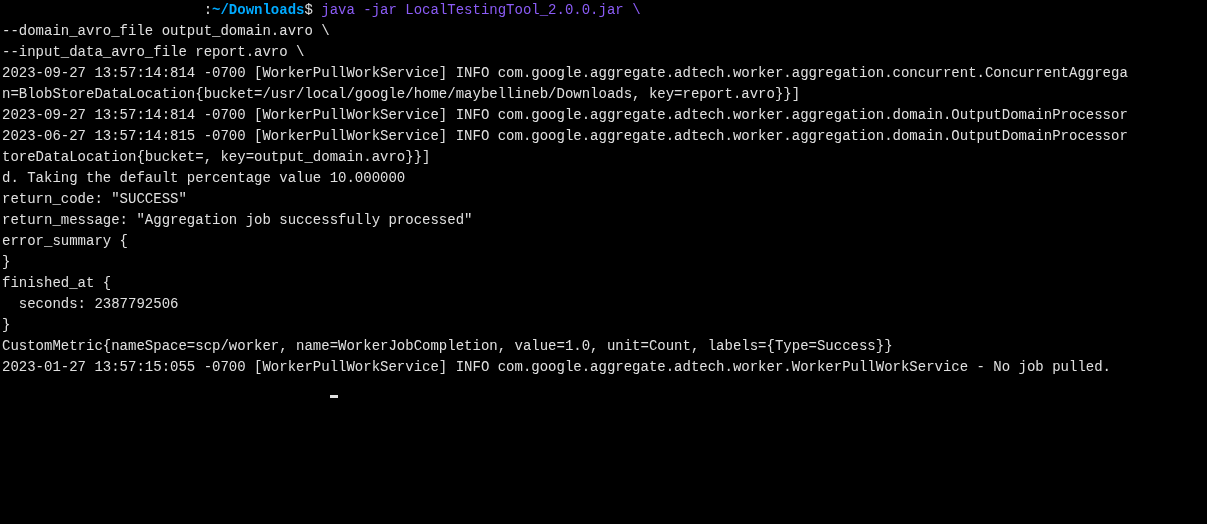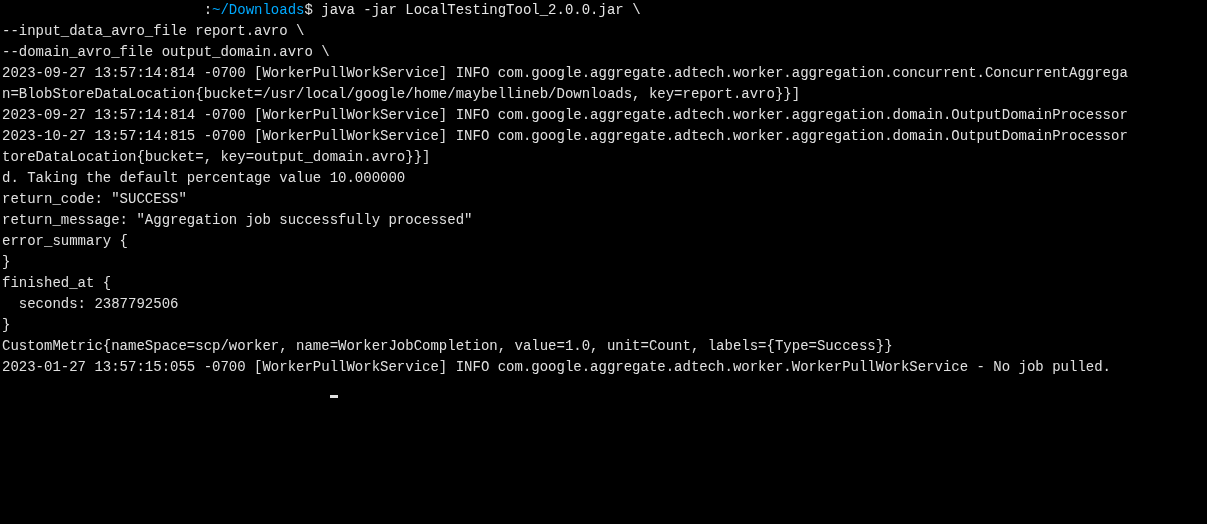--- a/index.html
+++ b/index.html
@@ -24,53 +24,53 @@
     }
     .prompt-user {
       background: #000000;
       color: #000000;
     }
     .prompt-colon {
       color: #e0e0e0;
     }
     .prompt-path {
       color: #00aaff;
-      font-weight: normal;
+      font-weight: bold;
     }
     .prompt-dollar {
       color: #e0e0e0;
     }
     .command {
-      color: #e5e5e5;
+      color: #8b5cf6;
       margin-top: 24px;
     }
     .line {
       color: #e0e0e0;
       white-space: pre;
     }
     .cursor {
       background: #e0e0e0;
       display: inline-block;
       width: 8px;
       height: 3px;
       vertical-align: bottom;
       margin-bottom: 1px;
     }
   </style>
 </head>
 <body>
 
 <div class="terminal">
   <div class="line"><span class="prompt-user">                        </span><span class="prompt-colon">:</span><span class="prompt-path">~/Downloads</span><span class="prompt-dollar">$</span><span class="command"> java -jar LocalTestingTool_2.0.0.jar \</span></div>
+  <div class="line">--domain_avro_file output_domain.avro \</div>
   <div class="line">--input_data_avro_file report.avro \</div>
-  <div class="line">--domain_avro_file output_domain.avro \</div>
   <div class="line">2023-09-27 13:57:14:814 -0700 [WorkerPullWorkService] INFO com.google.aggregate.adtech.worker.aggregation.concurrent.ConcurrentAggrega</div>
   <div class="line">n=BlobStoreDataLocation{bucket=/usr/local/google/home/maybellineb/Downloads, key=report.avro}}]</div>
   <div class="line">2023-09-27 13:57:14:814 -0700 [WorkerPullWorkService] INFO com.google.aggregate.adtech.worker.aggregation.domain.OutputDomainProcessor</div>
-  <div class="line">2023-10-27 13:57:14:815 -0700 [WorkerPullWorkService] INFO com.google.aggregate.adtech.worker.aggregation.domain.OutputDomainProcessor</div>
+  <div class="line">2023-06-27 13:57:14:815 -0700 [WorkerPullWorkService] INFO com.google.aggregate.adtech.worker.aggregation.domain.OutputDomainProcessor</div>
   <div class="line">toreDataLocation{bucket=, key=output_domain.avro}}]</div>
   <div class="line">d. Taking the default percentage value 10.000000</div>
   <div class="line">return_code: "SUCCESS"</div>
   <div class="line">return_message: "Aggregation job successfully processed"</div>
   <div class="line">error_summary {</div>
   <div class="line">}</div>
   <div class="line">finished_at {</div>
   <div class="line">  seconds: 2387792506</div>
   <div class="line">}</div>
   <div class="line"></div>

